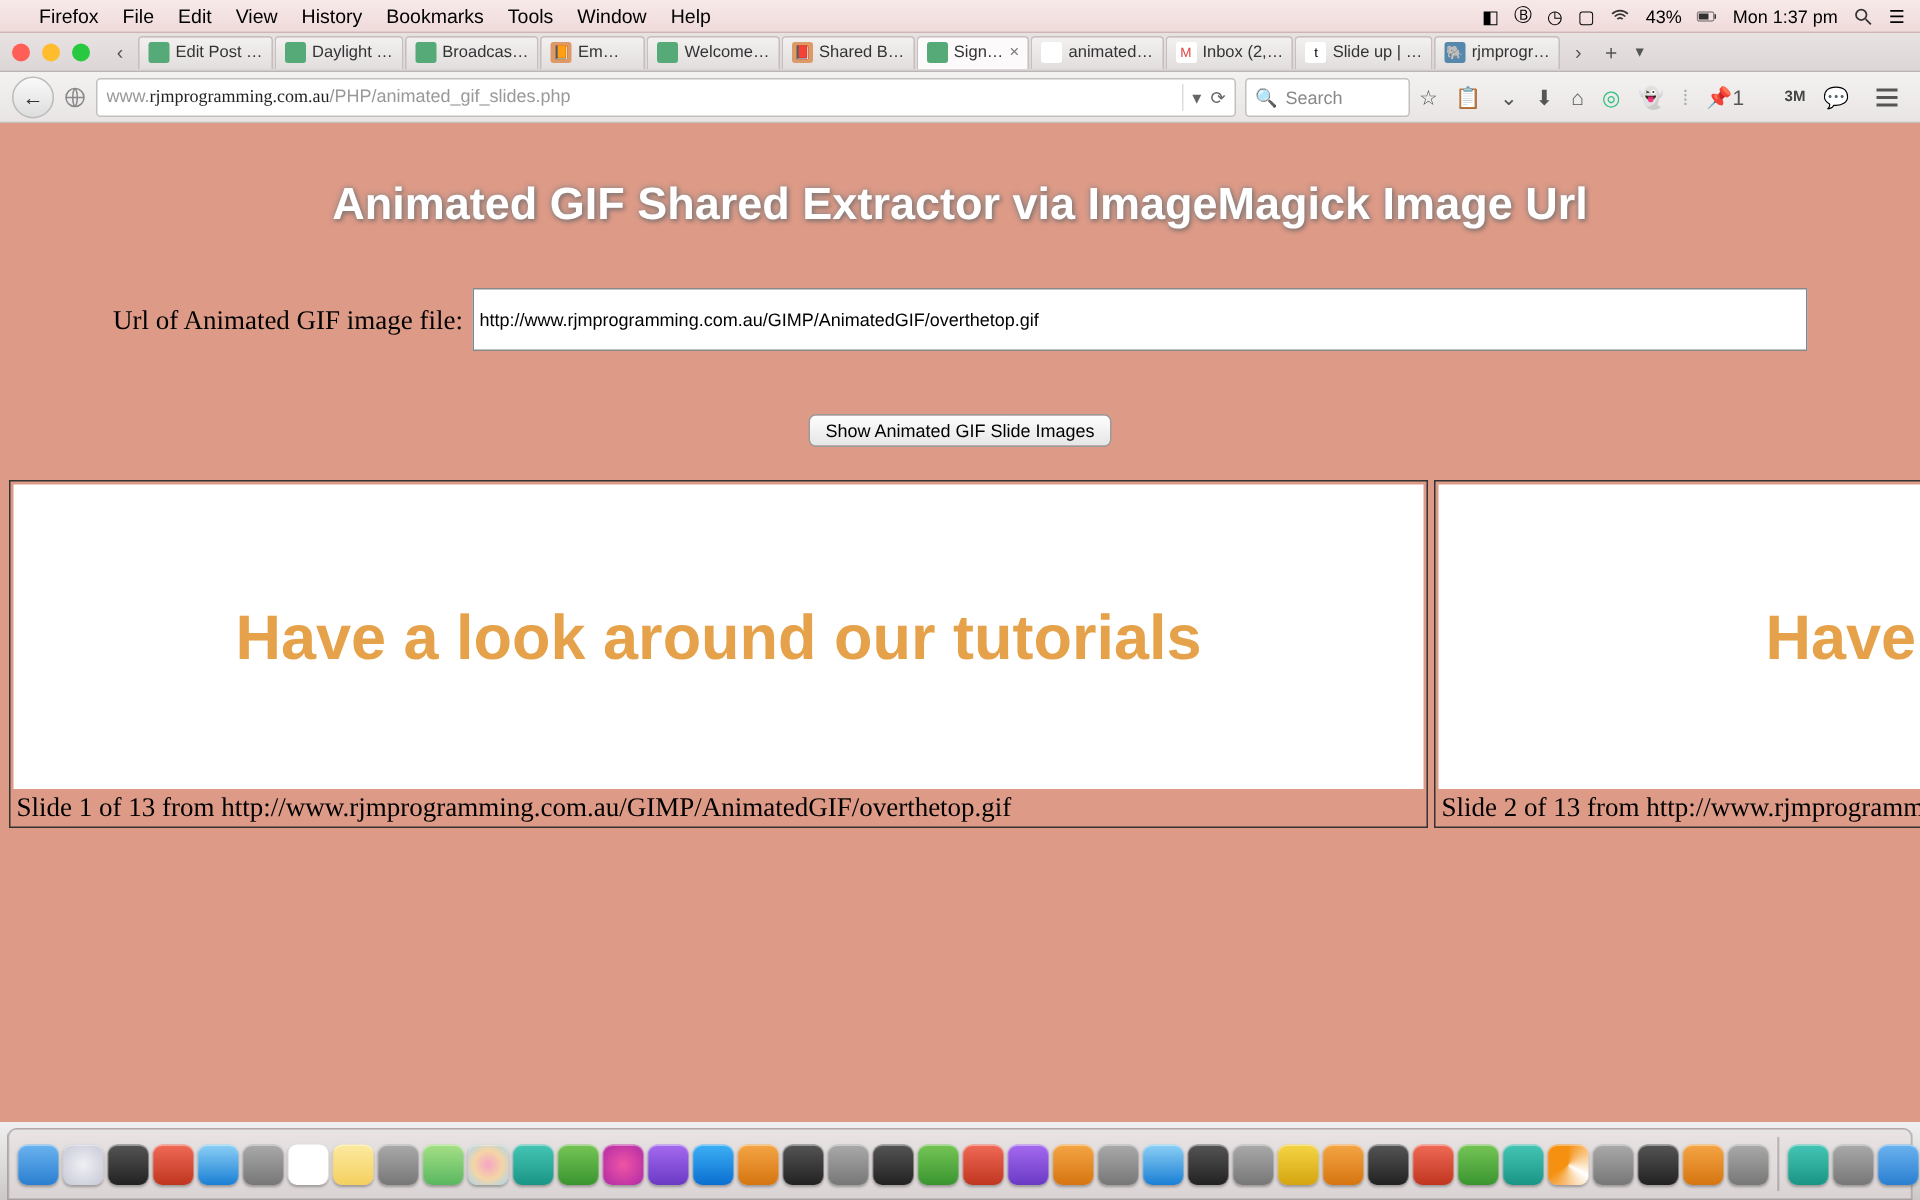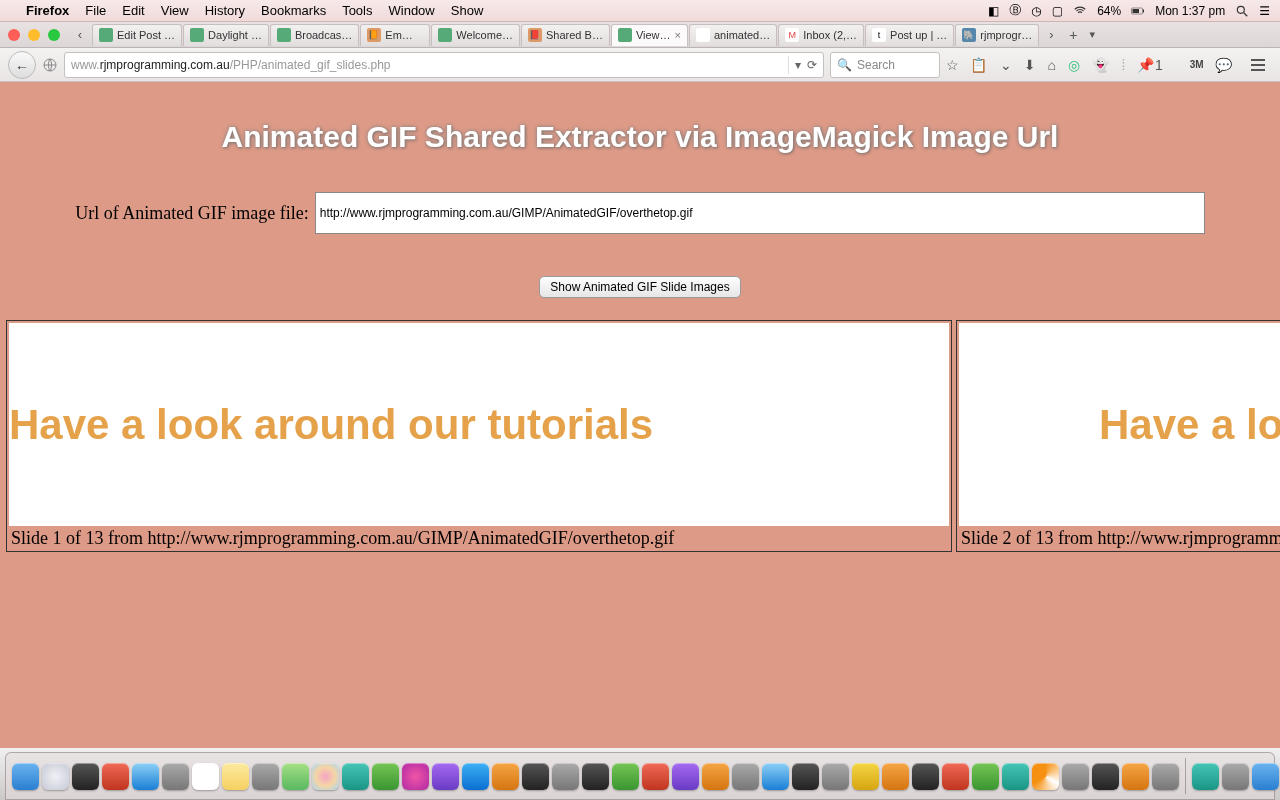--- a/index.html
+++ b/index.html
@@ -17,21 +17,21 @@
       background: linear-gradient(#f7e9e9, #f0dada);
       display: flex;
       align-items: center;
       font-size: 13px;
       padding: 0 10px;
       border-bottom: 1px solid #d0b5b5;
       justify-content: space-between;
     }
     .menubar-left { display: flex; align-items: center; gap: 16px; }
     .menubar-left .apple { font-size: 14px; }
-    .menubar-left .app { font-weight: 700; }
+    .menubar-left .app { font-weight: 400; }
     .menubar-right { display: flex; align-items: center; gap: 10px; font-size: 12px; }
     .menubar-right .mi { display:inline-flex; align-items:center; }
     .menubar-right svg { width:14px; height:14px; }
 
     
     .ff-tabs {
       height: 26px;
       background: linear-gradient(#e8e2e2, #ddd6d6);
       display: flex;
       align-items: center;
@@ -77,21 +77,21 @@
     }
     .globe { width:16px;height:16px;color:#777; display:inline-flex;}
     .urlbar {
       flex: 1; height:26px;
       background:#fff; border:1px solid #c5c0c0; border-radius:3px;
       display:flex; align-items:center; padding:0 6px; gap:6px;
       font-size:12px; color:#555;
       max-width: 760px;
     }
     .urlbar .addr { flex:1; color:#555; overflow:hidden; white-space:nowrap; }
-    .urlbar .addr .domain{ color:#222; }
+    .urlbar .addr .domain{ color:#222;font-family:Liberation Serif, serif; }
     .urlbar .sepline{ width:1px; height:18px; background:#ddd;}
     .urlbar .btn { color:#666; font-size:12px; cursor:default;}
     .searchbar {
       width:110px; height:26px; background:#fff; border:1px solid #c5c0c0;
       border-radius:3px; display:flex; align-items:center; padding:0 6px; gap:5px;
       font-size:12px; color:#888;
     }
     .tb-icons { display:flex; align-items:center; gap:12px; color:#555; font-size:14px;}
     .tb-icons .ic{cursor:default; display:inline-flex; align-items:center;}
     .tb-icons .txt3m{font-size:10px; font-weight:600; color:#444;margin-left:15px;}
@@ -143,21 +143,21 @@
       border: 1px solid #333;
       background:#dd9a87;
       padding:2px;
       display:flex; flex-direction:column;
       flex-shrink:0;
     }
     .slide-cell:first-child{ width: 946px; }
     .slide-cell:last-child{ width: 946px; }
     .slide-img{
       background:#fff; flex:1;
-      display:flex; align-items:center; justify-content:flex-start;
+      display:flex; align-items:center; justify-content:center;
       overflow:hidden;
     }
     .slide-text{
       font-family: "Comic Sans MS", cursive, sans-serif;
       color:#e5a24a; font-size:42px; font-weight:600;
       white-space:nowrap;
     }
     .slide-cell:last-child .slide-text{ padding-left: 140px;}
     .slide-caption{
       font-family:"Times New Roman", serif;
@@ -215,33 +215,33 @@
   <div class="menubar-left">
     <span class="apple"></span>
     <span class="app">Firefox</span>
     <span>File</span>
     <span>Edit</span>
     <span>View</span>
     <span>History</span>
     <span>Bookmarks</span>
     <span>Tools</span>
     <span>Window</span>
-    <span>Show</span>
+    <span>Help</span>
   </div>
   <div class="menubar-right">
     <span class="mi">◧</span>
     <span class="mi">Ⓑ</span>
     <span class="mi">◷</span>
     <span class="mi">▢</span>
     <span class="mi">
       <svg viewBox="0 0 24 24" fill="none" stroke="#333" stroke-width="2">
           <path d="M3 9c5-5 13-5 18 0M6 12c3.5-3.5 8.5-3.5 12 0M9 15c1.8-1.8 4.2-1.8 6 0M12 18h0"></path>
         </svg>
     </span>
-    <span class="mi">64%</span>
+    <span class="mi">43%</span>
     <span class="mi">
       <svg viewBox="0 0 28 14">
           <rect x="1" y="1" width="22" height="12" rx="2" fill="none" stroke="#333"></rect>
           <rect x="3" y="3" width="13" height="8" fill="#333"></rect>
           <rect x="24" y="4" width="2" height="6" fill="#333"></rect>
         </svg>
     </span>
     <span class="mi">Mon 1:37 pm</span>
     <span class="mi">
       <svg viewBox="0 0 24 24" fill="none" stroke="#333" stroke-width="2">
@@ -280,34 +280,34 @@
   <div class="tab">
       <span class="favicon rj"></span>
       <span>Welcome…</span>
     </div>
   <div class="tab">
       <span class="favicon or">📕</span>
       <span>Shared B…</span>
     </div>
   <div class="tab active">
       <span class="favicon rj"></span>
-      <span>View…</span>
+      <span>Sign…</span>
       <span class="x">×</span>
     </div>
   <div class="tab">
       <span class="favicon" style="background:#fff"></span>
       <span>animated…</span>
     </div>
   <div class="tab">
       <span class="favicon gm">M</span>
       <span>Inbox (2,…</span>
     </div>
   <div class="tab">
       <span class="favicon" style="background:#fff;color:#000">t</span>
-      <span>Post up | …</span>
+      <span>Slide up | …</span>
     </div>
   <div class="tab">
       <span class="favicon" style="background:#58a">🐘</span>
       <span>rjmprogr…</span>
     </div>
 
   <div class="nav-arrow">›</div>
   <div class="tab-plus">+</div>
   <div class="tab-chevron">▾</div>
 </div>

